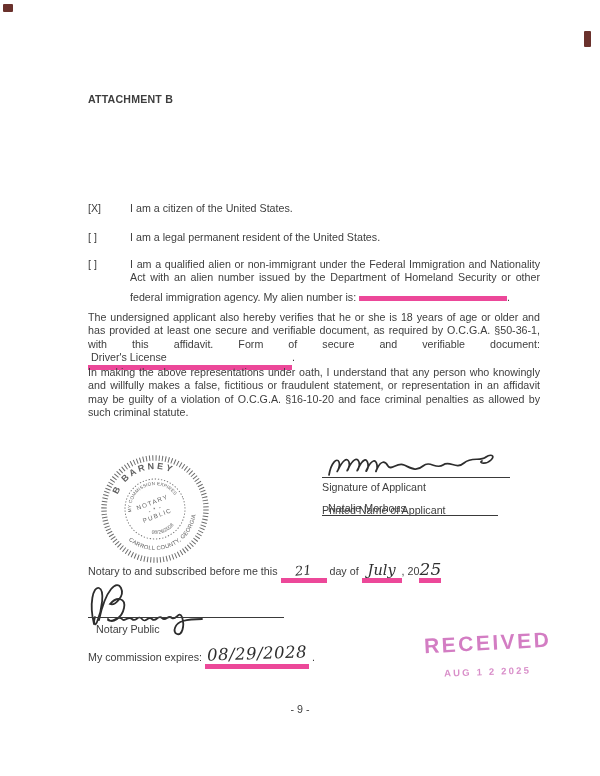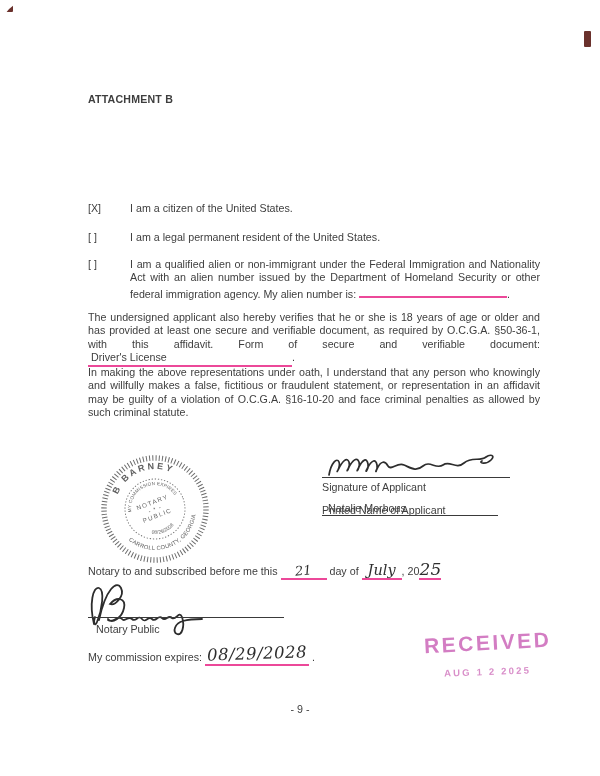--- a/index.html
+++ b/index.html
@@ -1,28 +1,28 @@
 <!DOCTYPE html>
 <html><head>
 <meta charset="utf-8">
 <style>
   html,body{margin:0;padding:0;background:#fff;}
   .page{
     position:relative;width:600px;height:776px;background:#ffffff;
-    font-family:"Liberation Sans",sans-serif;color:#3e3e3e;overflow:hidden;border-radius:31px;
+    font-family:"Liberation Sans",sans-serif;color:#3e3e3e;overflow:hidden;
   }
   .abs{position:absolute;}
   .txt{font-size:10.7px;line-height:13.4px;}
   .para{font-size:10.7px;line-height:13.4px;text-align:justify;}
   .attachment{font-size:10.6px;font-weight:600;letter-spacing:.2px;}
   .title{font-size:10.8px;font-weight:600;text-align:center;letter-spacing:.15px;}
   .opt-row{display:flex;font-size:10.7px;line-height:13.4px;}
   .opt-marker{width:42px;flex:0 0 42px;}
   .opt-text{flex:1;text-align:justify;}
-  .slot{display:inline-block;border-bottom:2px solid #ec4899;vertical-align:baseline;}
+  .slot{display:inline-block;border-bottom:5px solid #ec4899;vertical-align:baseline;}
   .slot.pad{padding:0 3px;}
   .hand{font-family:"DejaVu Serif",serif;font-style:italic;color:#2e2e2e;}
   .sigline{border-bottom:1.2px solid #3a3a3a;}
   .received-title{font-size:21px;font-weight:bold;letter-spacing:2.5px;color:#cc67b9;opacity:.85;transform:rotate(-3deg);}
   .received-date{font-size:9.5px;font-weight:bold;letter-spacing:2.2px;color:#d583c4;opacity:.9;transform:rotate(-2deg);}
   .pagenum{width:600px;text-align:center;font-size:10.7px;}
   .corner-mark{background:#5a1b15;opacity:.9;border-radius:1px;}
   svg text{font-family:"Liberation Sans",sans-serif;}
 </style>
 </head>

